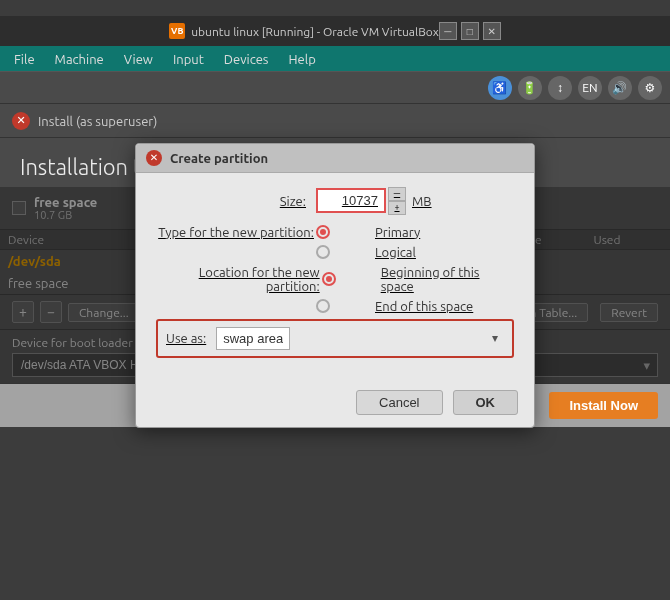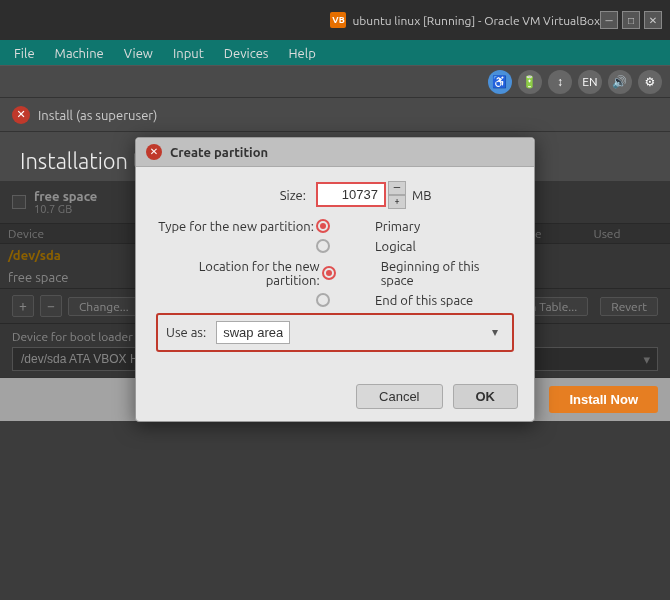--- a/index.html
+++ b/index.html
@@ -10,23 +10,24 @@
       font-size: 13px;
       background: #3c3c3c;
       overflow: hidden;
     }
 
     
     .title-bar {
       background: #2d2d2d;
       display: flex;
       align-items: center;
-      justify-content: flex-end;
+      justify-content: center;
       padding: 4px 8px;
-      height: 40px;
+      height: 30px;
+      margin-top: 16px;
     }
     .title-bar-left {
       display: flex;
       align-items: center;
       gap: 6px;
       color: #ccc;
       font-size: 12px;
     }
     .title-icon {
       width: 16px;
@@ -311,20 +312,21 @@
       margin-right: 8px;
     }
     .dialog-title-text {
       font-size: 13px;
       color: #333;
       font-weight: bold;
     }
 
     .dialog-content {
       padding: 14px 20px;
+      text-decoration: underline;
     }
 
     
     .form-row {
       display: flex;
       align-items: center;
       margin-bottom: 10px;
     }
     .form-label {
       color: #333;

